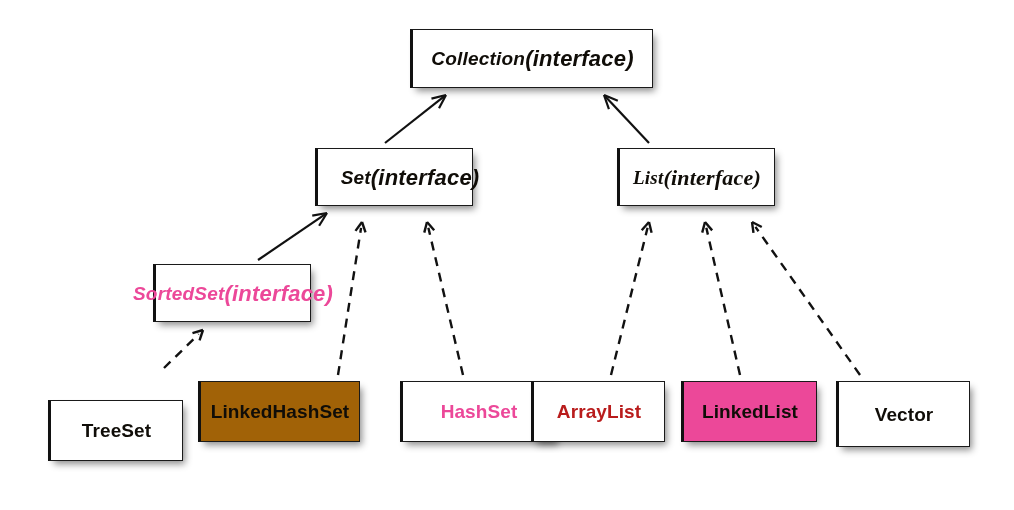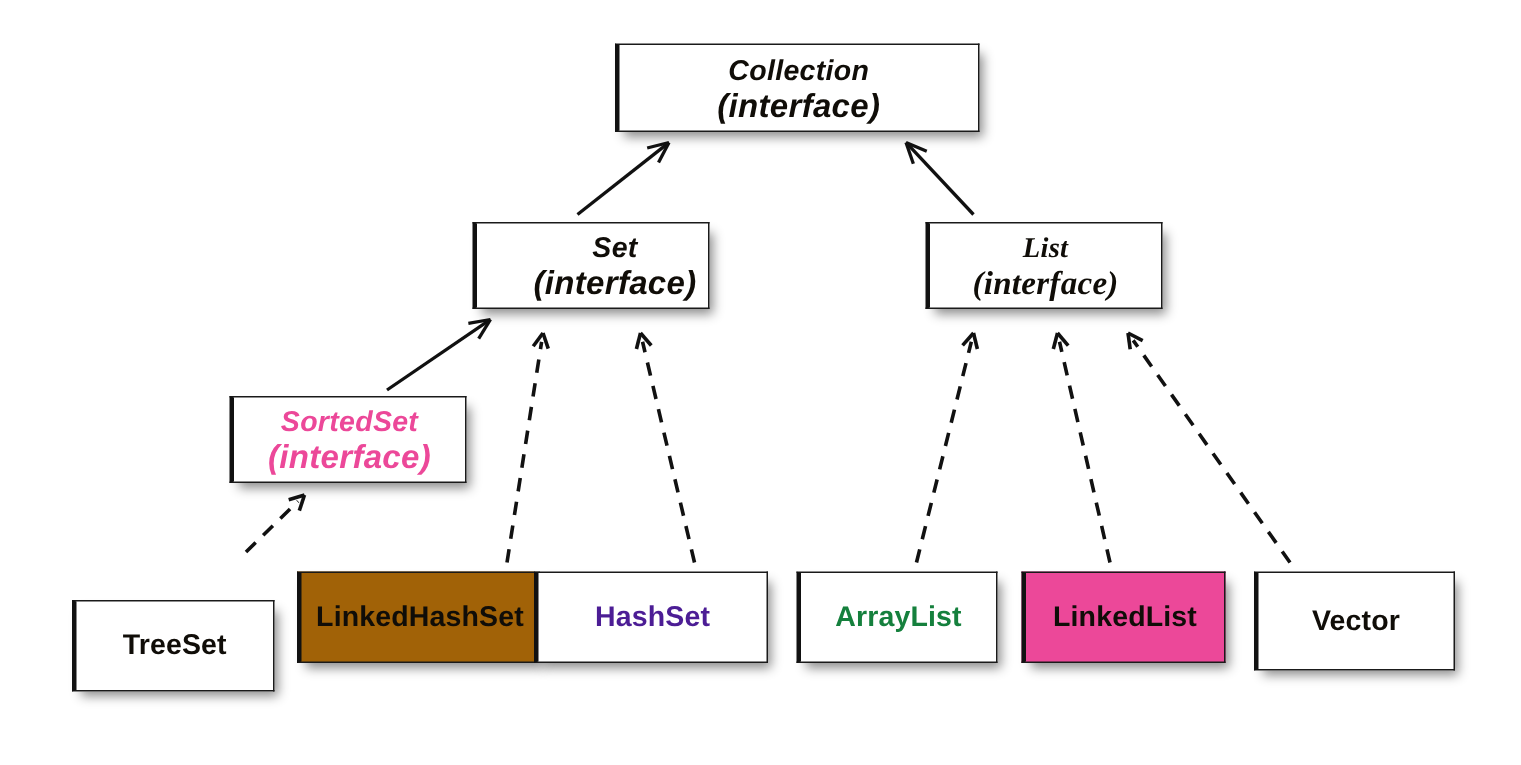--- a/index.html
+++ b/index.html
@@ -26,21 +26,21 @@
     pointer-events: none;
   }
   .node {
     position: absolute;
     box-sizing: border-box;
     background: #ffffff;
     border: 1px solid #1a1a1a;
     border-left: 3px solid #111111;
     box-shadow: 4px 5px 7px -2px rgba(0,0,0,0.45);
     display: flex;
-    flex-direction: column;
+    flex-direction: row;
     align-items: center;
     justify-content: center;
     text-align: center;
     color: #100d08;
     z-index: 2;
   }
   .node-interface .node-title {
     font-style: italic;
     font-weight: bold;
     font-size: 19px;
@@ -131,24 +131,24 @@
       <div class="node node-interface" style="left: 153px; top: 264px; width: 158px; height: 58px; background: rgb(255, 255, 255); color: #ec4899;">
         <div class="node-title">SortedSet</div>
         <div class="node-stereotype">(interface)</div>
       </div>
       <div class="node node-class" style="left: 48px; top: 381px; width: 135px; height: 61px; background: rgb(255, 255, 255); color: rgb(16, 13, 8); margin-top: 19px;">
         <div class="node-title">TreeSet</div>
       </div>
       <div class="node node-class" style="left: 198px; top: 381px; width: 162px; height: 61px; background: #a16207; color: rgb(16, 13, 8);">
         <div class="node-title">LinkedHashSet</div>
       </div>
-      <div class="node node-class" style="left: 356px; top: 381px; width: 156px; height: 61px; background: rgb(255, 255, 255); color: #4c1d95;">
+      <div class="node node-class" style="left: 400px; top: 381px; width: 156px; height: 61px; background: rgb(255, 255, 255); color: #ec4899;">
         <div class="node-title">HashSet</div>
       </div>
-      <div class="node node-class" style="left: 531px; top: 381px; width: 134px; height: 61px; background: rgb(255, 255, 255); color: #15803d;">
+      <div class="node node-class" style="left: 531px; top: 381px; width: 134px; height: 61px; background: rgb(255, 255, 255); color: #b91c1c;">
         <div class="node-title">ArrayList</div>
       </div>
       <div class="node node-class" style="left: 681px; top: 381px; width: 136px; height: 61px; background: #ec4899; color: rgb(16, 13, 8);">
         <div class="node-title">LinkedList</div>
       </div>
       <div class="node node-class" style="left: 836px; top: 381px; width: 134px; height: 66px; background: rgb(255, 255, 255); color: rgb(16, 13, 8);">
         <div class="node-title">Vector</div>
       </div>
     </div>
 

